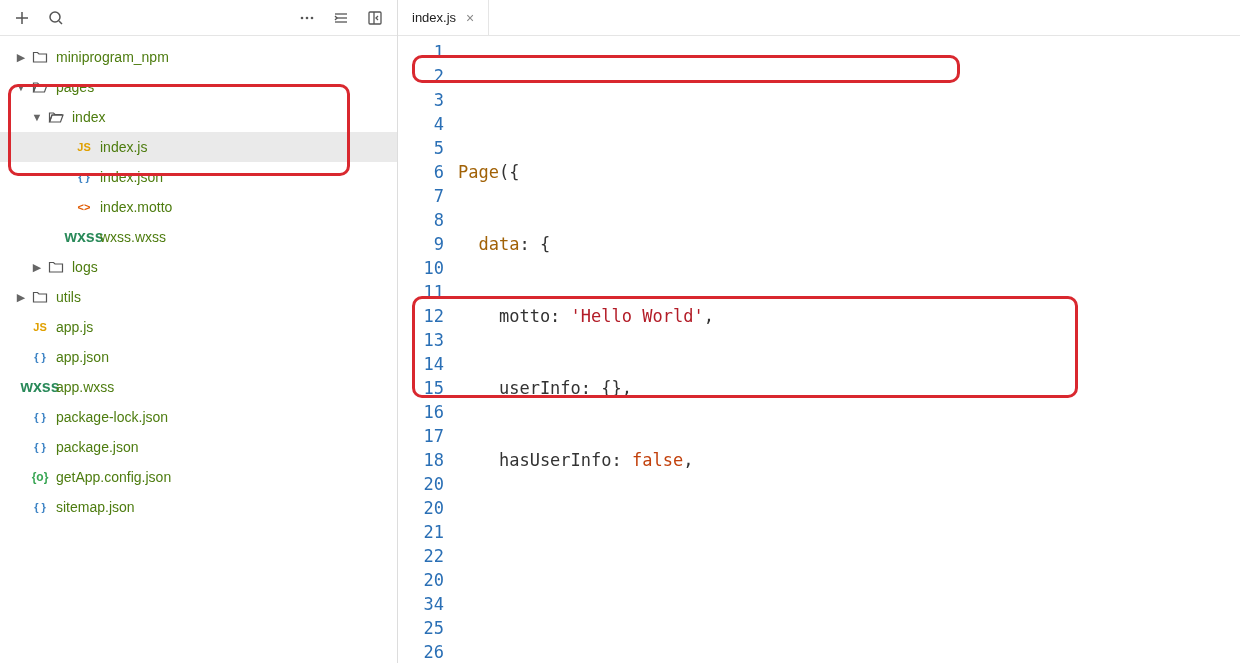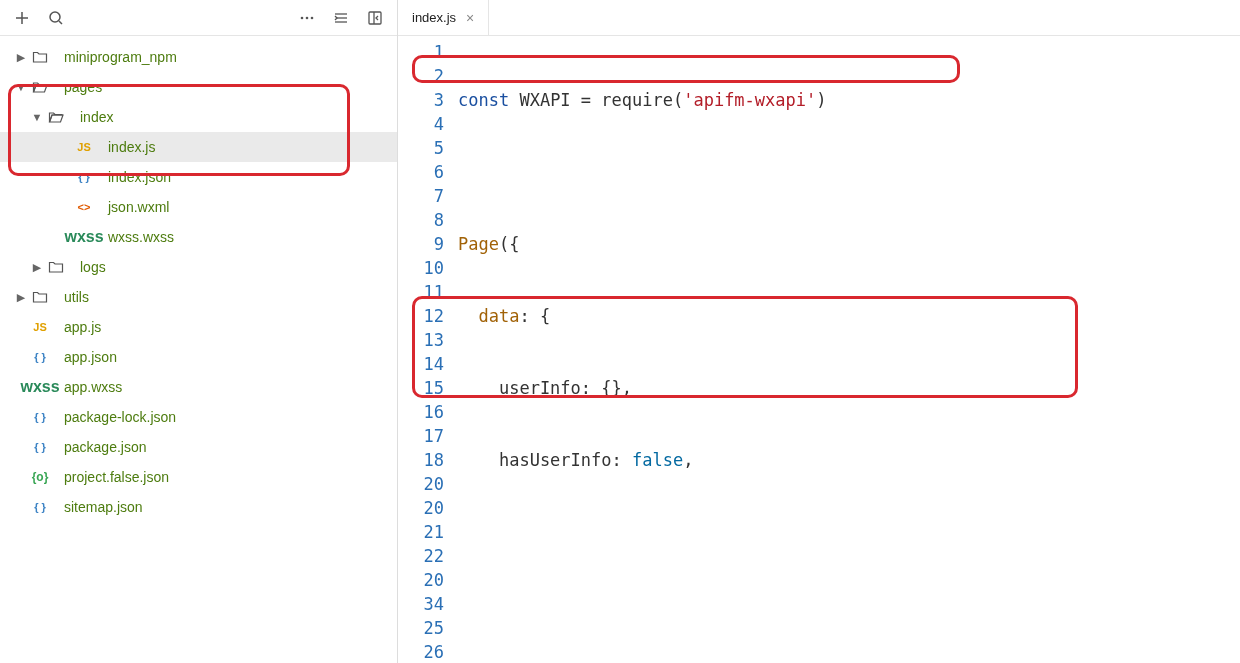--- a/index.html
+++ b/index.html
@@ -68,21 +68,21 @@
   align-items: center;
   justify-content: center;
   margin-right: 2px;
   color: #666;
   font-size: 11px;
 }
 .tree-icon {
   width: 20px;
   display: inline-flex;
   justify-content: center;
-  margin-right: 14px;
+  margin-right: 6px;
   font-size: 12px;
   font-weight: 600;
 }
 .ficon-folder { color: #555; }
 .ficon-folder-open { color: #555; }
 .ficon-js { color: #e0a000; font-size: 11px; }
 .ficon-json { color: #3b82c4; font-size: 11px; font-weight: bold; }
 .ficon-wxml { color: #e05a00; font-size: 11px; }
 .ficon-wxss { color: #2a8a5a; font-size: 16px; font-weight: bold; }
 .ficon-config { color: #3aa655; font-size: 12px; font-weight: bold; }
@@ -140,21 +140,21 @@
   flex: 1;
   padding-top: 4px;
   white-space: pre;
   overflow: hidden;
 }
 .code div { height: 24px; }
 
 .tok-kw { color: #1a4fa0; }
 .tok-fn { color: #a16207; }
 .tok-str { color: #b31d28; }
-.tok-bool { color: #0369a1; }
+.tok-bool { color: #c2410c; }
 
 
 .folder-svg { width: 16px; height: 16px; }
 </style>
 </head>
 <body>
 
 <div class="sidebar">
 
   <div class="sidebar-toolbar">
@@ -232,21 +232,21 @@
         <span class="tree-label">index.js</span>
       </div>
       <div class="tree-row depth-3">
         <span class="tree-arrow"></span>
         <span class="tree-icon ficon-json">{ }</span>
         <span class="tree-label">index.json</span>
       </div>
       <div class="tree-row depth-3">
         <span class="tree-arrow"></span>
         <span class="tree-icon ficon-wxml">&lt;&gt;</span>
-        <span class="tree-label">json.wxml</span>
+        <span class="tree-label">index.motto</span>
       </div>
       <div class="tree-row depth-3">
         <span class="tree-arrow"></span>
         <span class="tree-icon ficon-wxss">wxss</span>
         <span class="tree-label">wxss.wxss</span>
       </div>
       <div class="tree-row depth-2">
         <span class="tree-arrow">▶</span>
         <span class="tree-icon ficon-folder">
           <svg class="folder-svg" viewBox="0 0 16 16" fill="none" stroke="currentColor" stroke-width="1.2">
@@ -285,21 +285,21 @@
         <span class="tree-label">package-lock.json</span>
       </div>
       <div class="tree-row depth-1">
         <span class="tree-arrow"></span>
         <span class="tree-icon ficon-json">{ }</span>
         <span class="tree-label">package.json</span>
       </div>
       <div class="tree-row depth-1">
         <span class="tree-arrow"></span>
         <span class="tree-icon ficon-config">{o}</span>
-        <span class="tree-label">project.false.json</span>
+        <span class="tree-label">getApp.config.json</span>
       </div>
       <div class="tree-row depth-1">
         <span class="tree-arrow"></span>
         <span class="tree-icon ficon-json">{ }</span>
         <span class="tree-label">sitemap.json</span>
       </div>
     </div>
 </div>
 
 <div class="editor">
@@ -333,24 +333,24 @@
         <div>20</div>
         <div>20</div>
         <div>21</div>
         <div>22</div>
         <div>20</div>
         <div>34</div>
         <div>25</div>
         <div>26</div>
       </div>
     <div class="code">
-      <div><span class="tok-kw">const</span><span> WXAPI = require(</span><span class="tok-str">'apifm-wxapi'</span><span>)</span></div>
       <div></div>
       <div><span class="tok-fn">Page</span><span>({</span></div>
       <div><span class="tok-fn">  data</span><span>: {</span></div>
+      <div><span>    motto: </span><span class="tok-str">'Hello World'</span><span>,</span></div>
       <div>    userInfo: {},</div>
       <div><span>    hasUserInfo: </span><span class="tok-bool">false</span><span>,</span></div>
       
       
       
       
       
       
       
       

